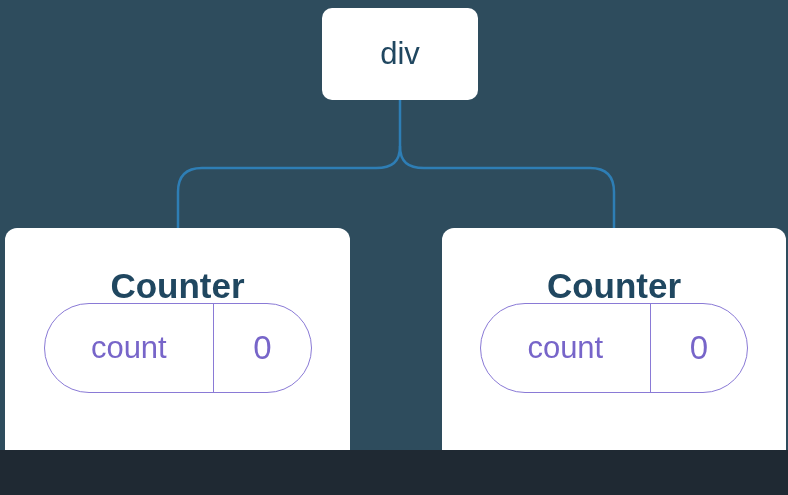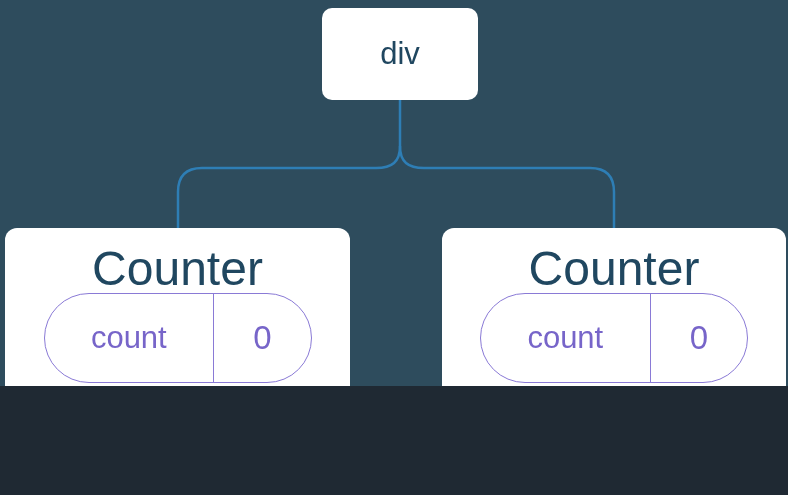--- a/index.html
+++ b/index.html
@@ -4,21 +4,21 @@
 <style>
   html, body {
     margin: 0;
     padding: 0;
     font-family: "Liberation Sans", "DejaVu Sans", sans-serif;
     background: #1f2933;
   }
   .stage {
     position: relative;
     width: 788px;
-    height: 386px;
+    height: 450px;
     background: var(--background, #2E4C5D);
     overflow: hidden;
   }
   .root-node {
     position: absolute;
     left: 322px;
     top: 8px;
     width: 156px;
     height: 92px;
     background: var(--card-bg, #ffffff);
@@ -50,23 +50,23 @@
     background: var(--card-bg, #ffffff);
     border-radius: 12px;
     display: flex;
     flex-direction: column;
     align-items: center;
     box-sizing: border-box;
   }
   .card.left  { left: 5px;   width: 345px; }
   .card.right { left: 442px; width: 344px; }
   .card-title {
-    margin-top: 17px;
-    font-size: 48px;
-    font-weight: 400;
+    margin-top: 40px;
+    font-size: 35px;
+    font-weight: 700;
     color: var(--heading, #204760);
     line-height: 1;
   }
   .state-pill {
     width: 268px;
     height: 90px;
     box-sizing: border-box;
     border: 1.5px solid var(--pill-border, #8A7AD6);
     border-radius: 46px;
     display: flex;

